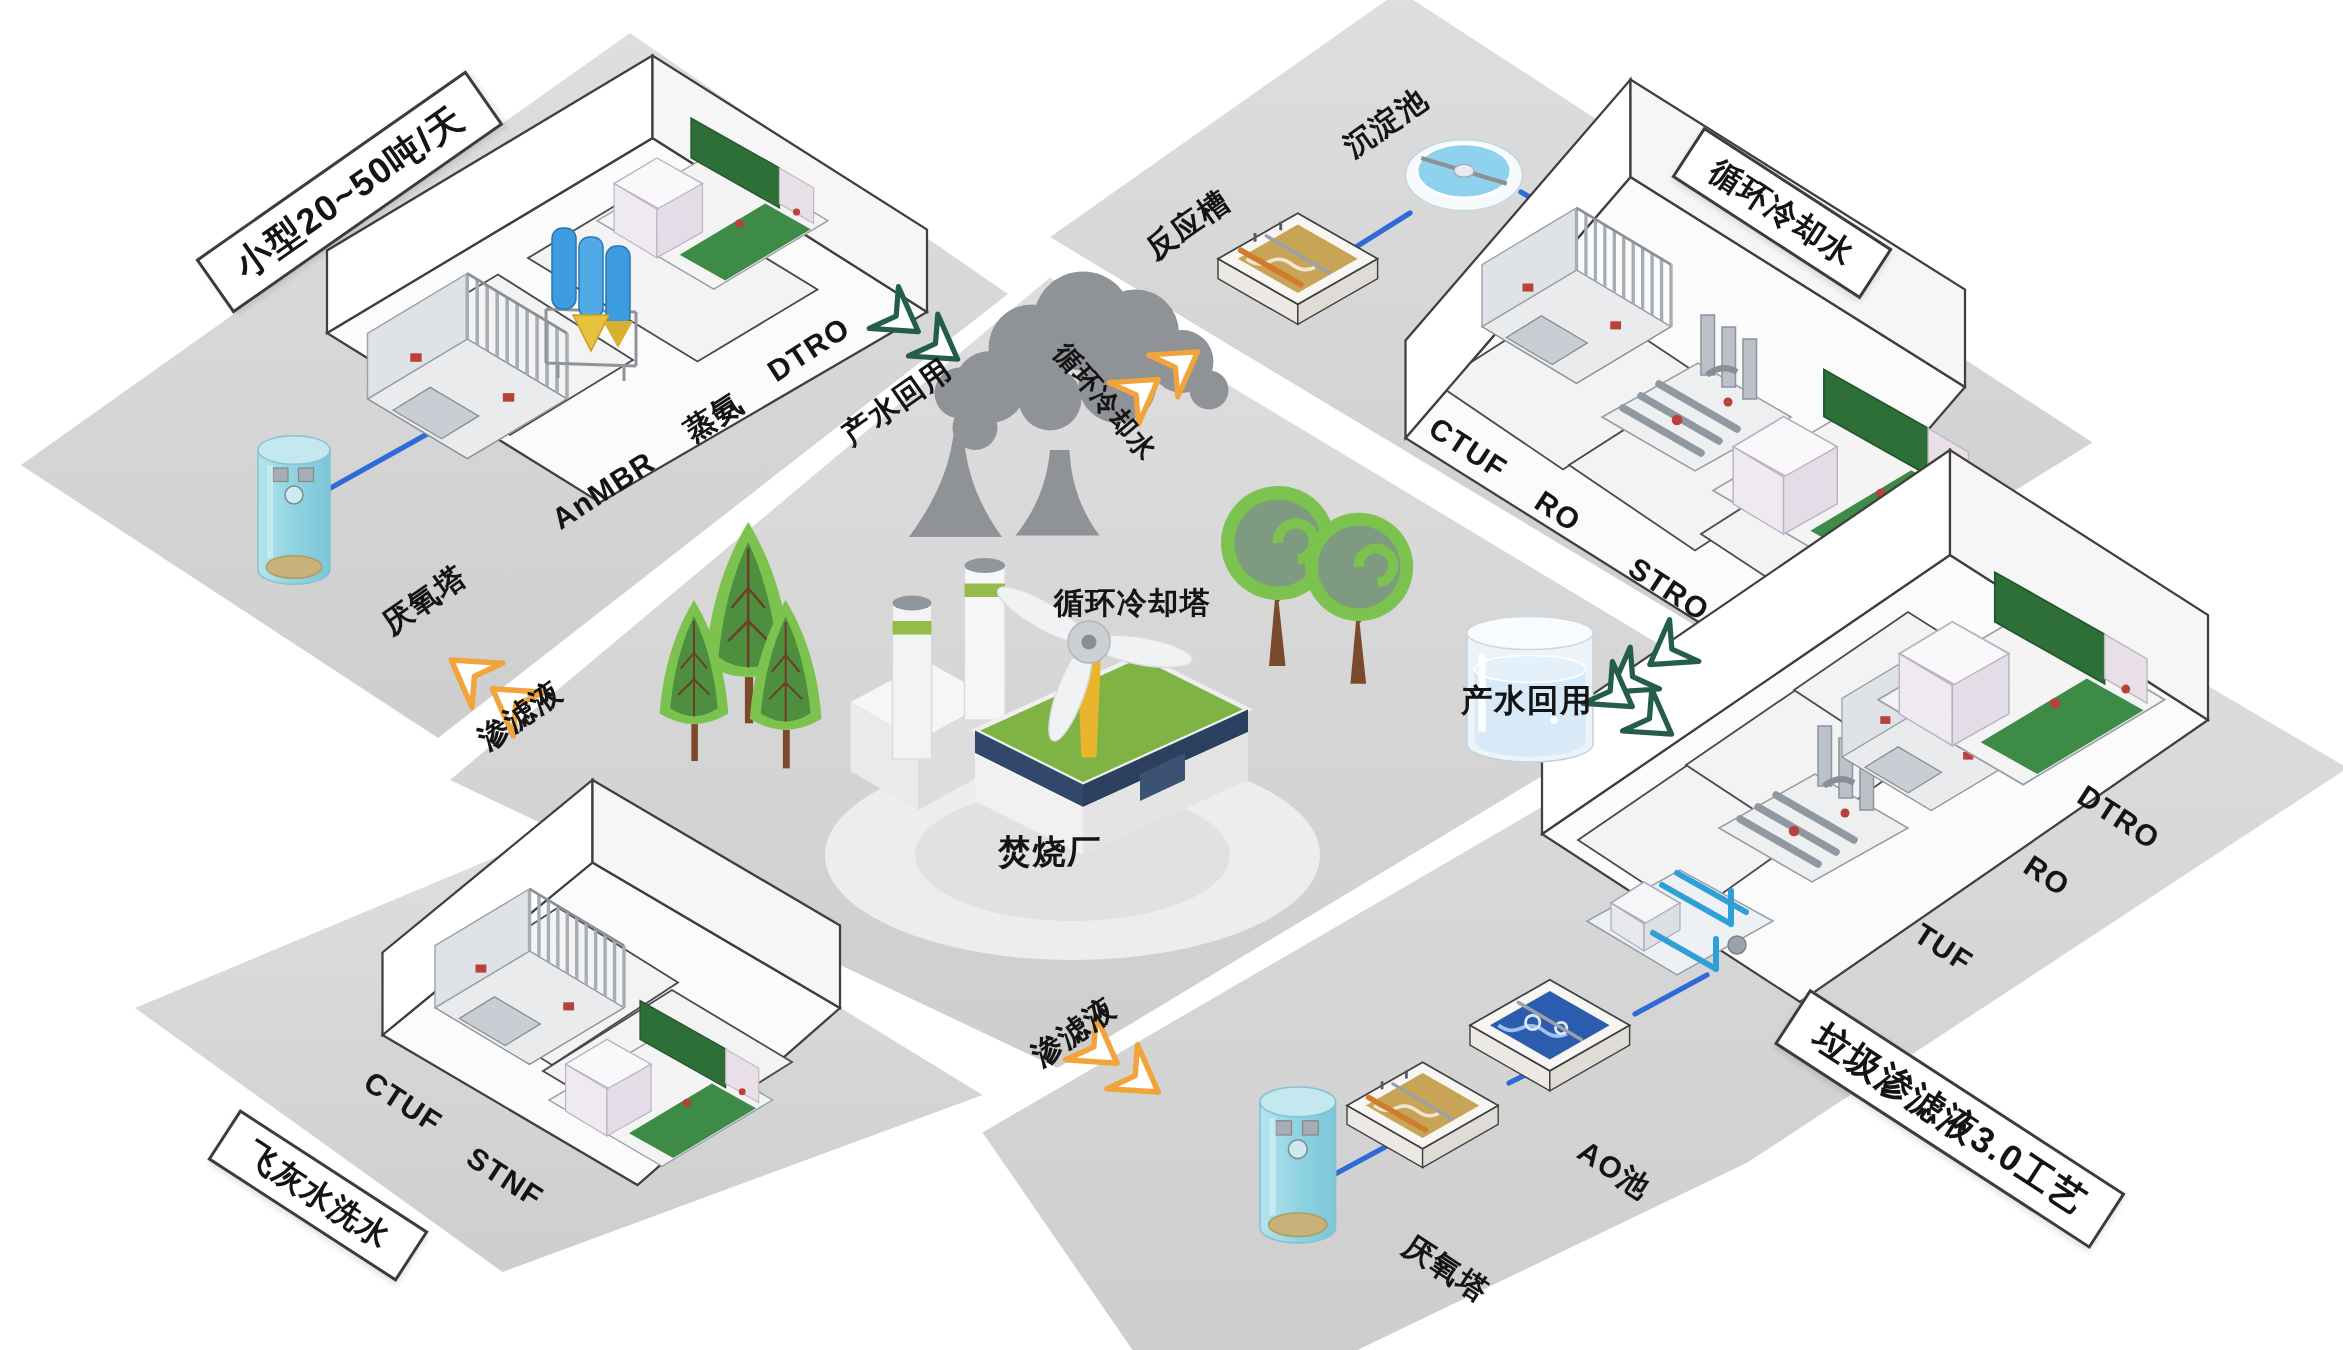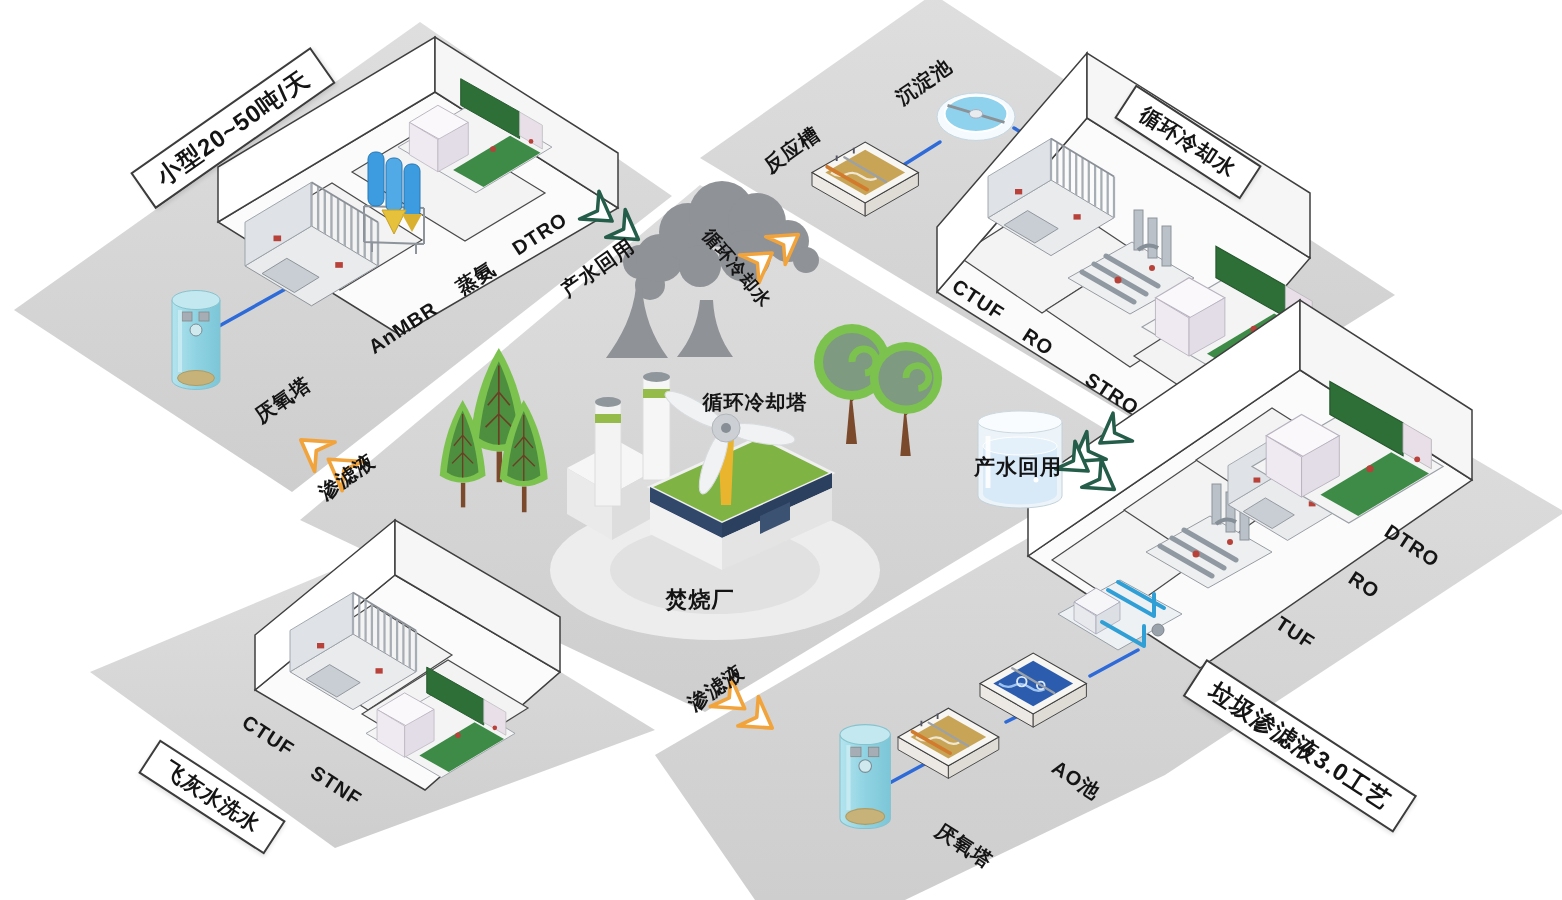--- a/index.html
+++ b/index.html
@@ -307,21 +307,21 @@
 
 <div class="lbl plaque lg" style="left:233px;top:128px;transform:translate(-50%,-50%) rotate(-35deg);">小型20~50吨/天</div>
 <div class="lbl" style="left:403px;top:328px;transform:translate(-50%,-50%) rotate(-33deg);">AnMBR</div>
 <div class="lbl" style="left:476px;top:278px;transform:translate(-50%,-50%) rotate(-33deg);">蒸氨</div>
 <div class="lbl" style="left:540px;top:234px;transform:translate(-50%,-50%) rotate(-33deg);">DTRO</div>
 <div class="lbl" style="left:598px;top:268px;transform:translate(-50%,-50%) rotate(-35deg);">产水回用</div>
 <div class="lbl" style="left:283px;top:400px;transform:translate(-50%,-50%) rotate(-35deg);">厌氧塔</div>
 <div class="lbl" style="left:347px;top:477px;transform:translate(-50%,-50%) rotate(-35deg);">渗滤液</div>
 <div class="lbl sm" style="left:737px;top:268px;transform:translate(-50%,-50%) rotate(50deg);">循环冷却水</div>
 <div class="lbl" style="left:755px;top:362px;transform:translate(-50%,-50%);margin-top:40px;">循环冷却塔</div>
-<div class="lbl" style="left:700px;top:600px;transform:translate(-50%,-50%);font-size:22px;">焚烧厂</div>
+<div class="lbl" style="left:700px;top:568px;transform:translate(-50%,-50%);font-size:22px;">焚烧厂</div>
 <div class="lbl" style="left:792px;top:150px;transform:translate(-50%,-50%) rotate(-35deg);">反应槽</div>
 <div class="lbl" style="left:924px;top:82px;transform:translate(-50%,-50%) rotate(-35deg);">沉淀池</div>
 <div class="lbl plaque" style="left:1188px;top:142px;transform:translate(-50%,-50%) rotate(33deg);">循环冷却水</div>
 <div class="lbl" style="left:978px;top:300px;transform:translate(-50%,-50%) rotate(33deg);">CTUF</div>
 <div class="lbl" style="left:1038px;top:342px;transform:translate(-50%,-50%) rotate(33deg);">RO</div>
 <div class="lbl" style="left:1112px;top:394px;transform:translate(-50%,-50%) rotate(33deg);">STRO</div>
 <div class="lbl" style="left:1018px;top:467px;transform:translate(-50%,-50%);font-size:21px;">产水回用</div>
 <div class="lbl" style="left:1213px;top:696px;transform:translate(-50%,-50%) rotate(33deg);">MBR</div>
 <div class="lbl" style="left:1295px;top:633px;transform:translate(-50%,-50%) rotate(33deg);">TUF</div>
 <div class="lbl" style="left:1364px;top:585px;transform:translate(-50%,-50%) rotate(33deg);">RO</div>

